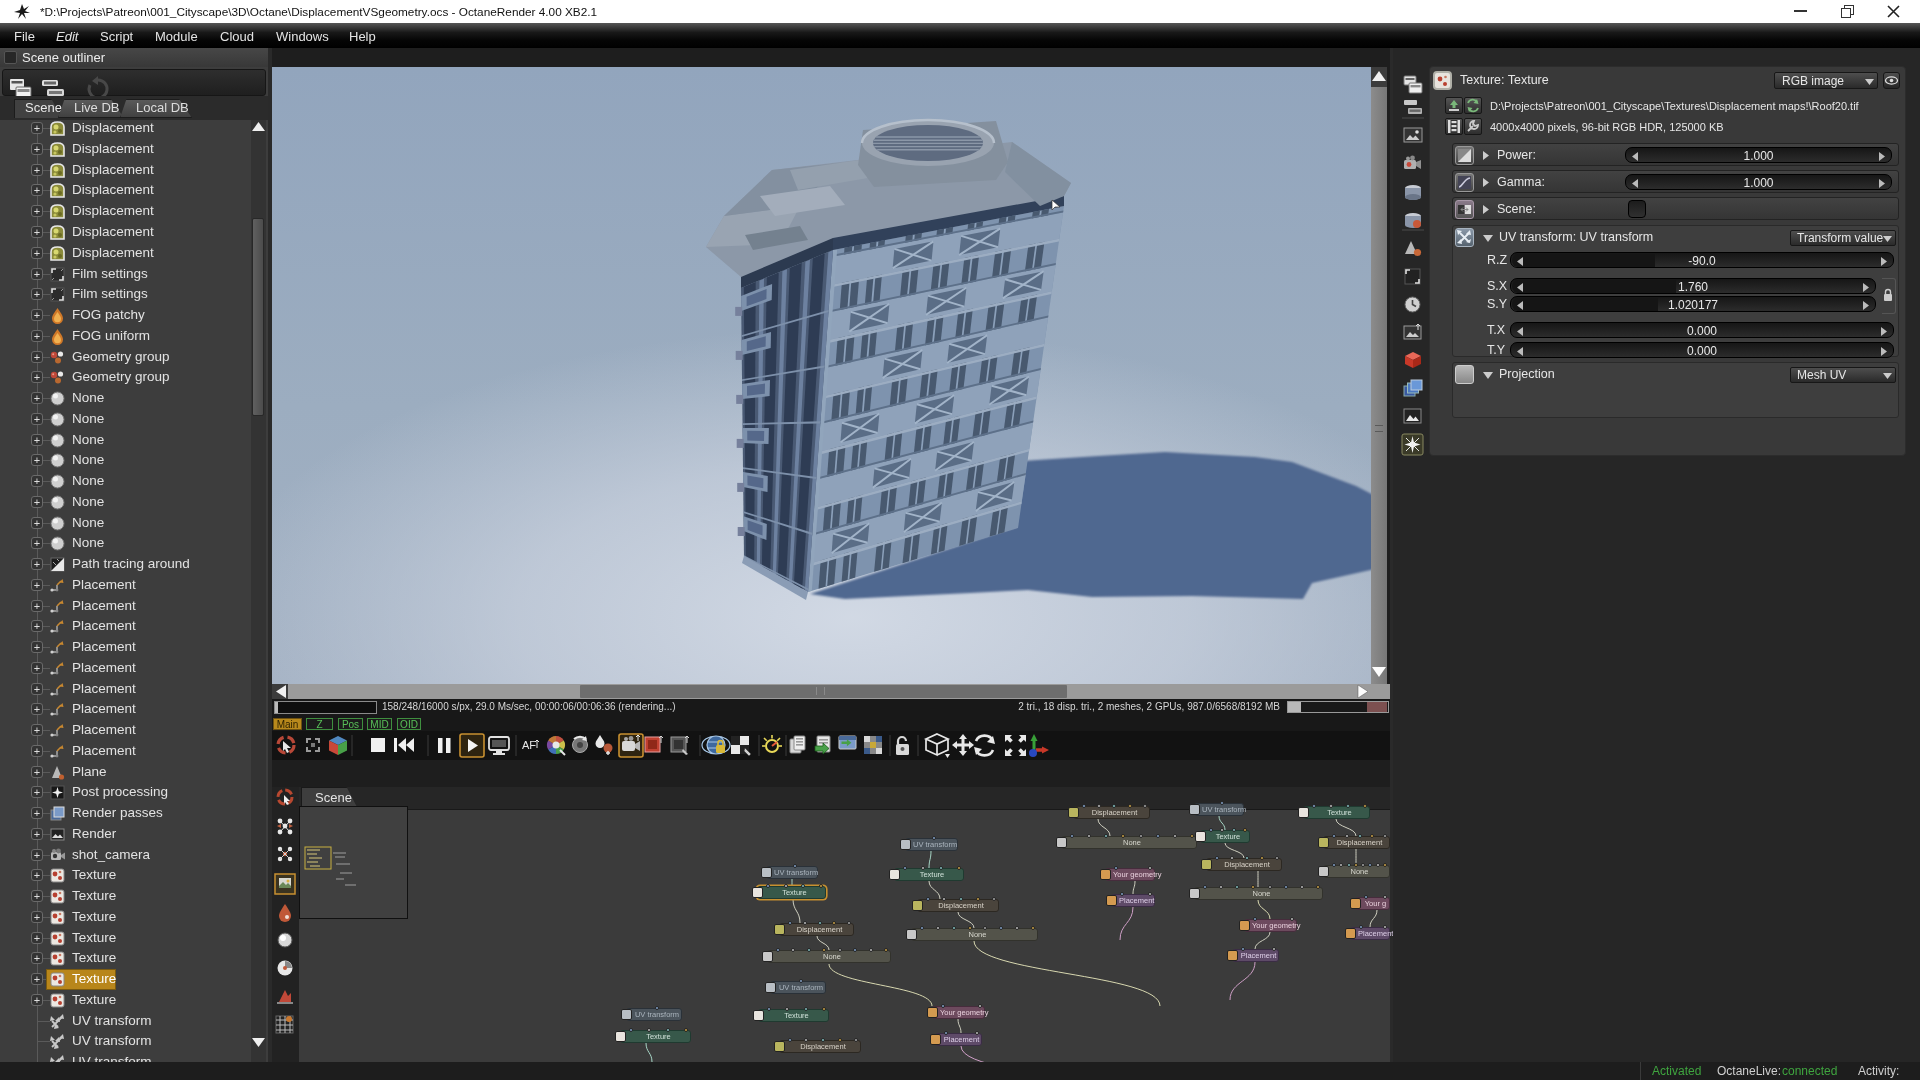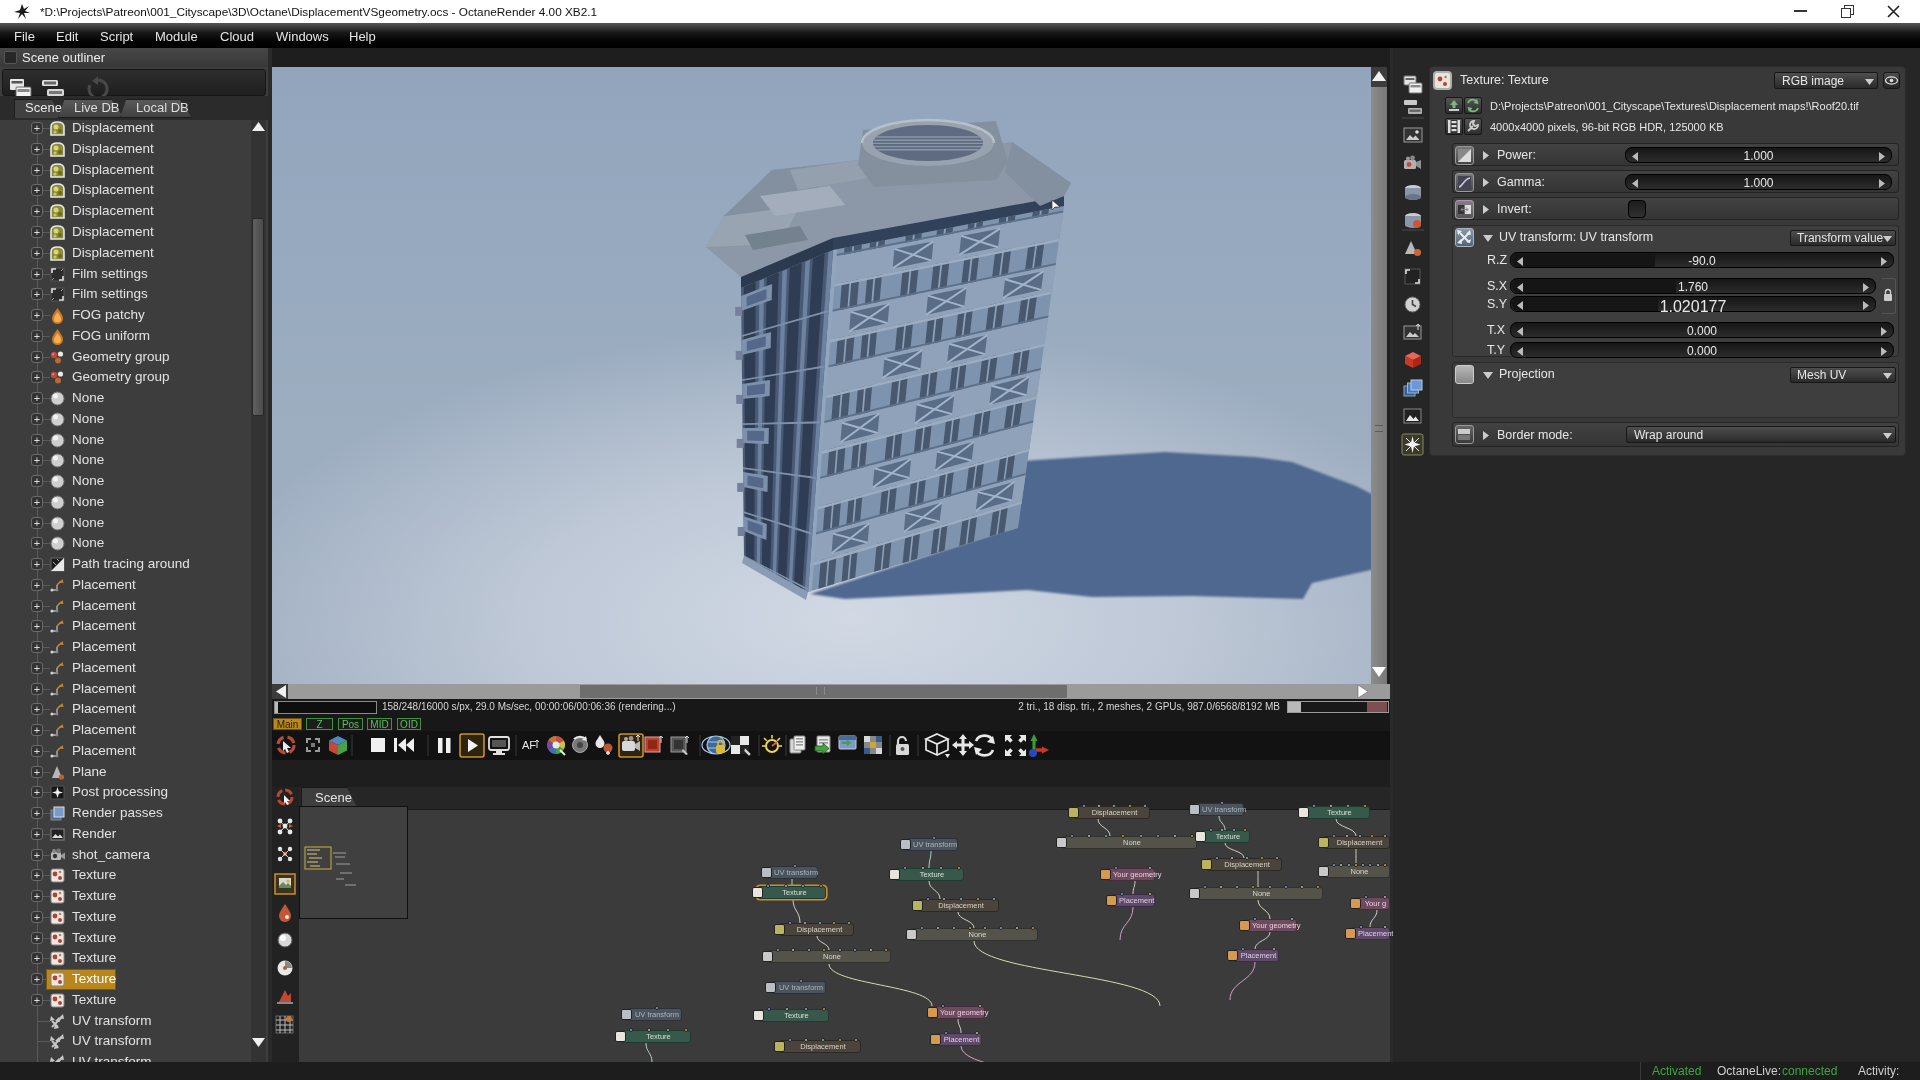--- a/index.html
+++ b/index.html
@@ -16,21 +16,21 @@
  <div style="position:absolute;left:1844px;top:5px;width:10px;height:10px;border:1.4px solid #333;"></div>
  <div style="position:absolute;left:1841px;top:8px;width:10px;height:10px;border:1.4px solid #333;background:#fff;"></div>
  <svg style="position:absolute;left:1887px;top:5px" width="13" height="13">
       <path d="M1 1 L12 12 M12 1 L1 12" stroke="#222" stroke-width="1.6"></path>
     </svg>
 </div>
 
 <div style="position:absolute;left:0;top:23px;width:1920px;height:25px;background:linear-gradient(#565656 0%,#181818 38%,#050505 70%,#000 100%);">
  <div style="position:absolute;top:6px;color:#e4e4e4;font-size:13px;">
   <span style="position:absolute;left:14px;">File</span>
-      <span style="position:absolute;left:56px;">Edit</span>
+      <span style="position:absolute;left:56px;font-style:italic;">Edit</span>
   <span style="position:absolute;left:100px;">Script</span>
       <span style="position:absolute;left:155px;">Module</span>
   <span style="position:absolute;left:220px;">Cloud</span>
       <span style="position:absolute;left:276px;">Windows</span>
   <span style="position:absolute;left:349px;">Help</span>
  </div>
 </div>
 <svg width="0" height="0">
     <defs>
 <symbol id="i-disp" viewBox="0 0 17 17">
@@ -1455,21 +1455,21 @@
 
   <div style="position:absolute;left:22px;top:130px;width:447px;height:23px;background:linear-gradient(#424242,#353535);border:1px solid #232323;border-radius:3px;">
    <div style="position:absolute;left:2px;top:1.5px;width:19px;height:19px;background:linear-gradient(#8a7a8a,#555);border:1px solid #a898a8;border-radius:3px;"><svg width="17" height="17">
             <rect x="2" y="4" width="6" height="9" fill="#333"></rect>
             <rect x="9" y="4" width="6" height="9" fill="#ddd"></rect>
             <path d="M5 8.5 h7 M7 6.5 l-2 2 l2 2 M10 6.5 l2 2 l-2 2" stroke="#888" fill="none"></path>
           </svg></div>
    <svg style="position:absolute;left:29px;top:7px" width="8" height="10">
           <path d="M1 0 L7 4.5 L1 9 Z" fill="#ccc"></path>
         </svg>
-   <div style="position:absolute;left:44px;top:4px;">Invert:</div>
+   <div style="position:absolute;left:44px;top:4px;">Scene:</div>
    <div style="position:absolute;left:175px;top:2px;width:18px;height:18px;background:linear-gradient(#1c1c1c,#303030);border:1px solid #000;border-radius:4px;"></div>
   </div>
 
   <div style="position:absolute;left:22px;top:158px;width:447px;height:132px;background:#3e3e3e;border:1px solid #2a2a2a;border-radius:3px;">
    <div style="position:absolute;left:2px;top:2px;width:19px;height:19px;background:linear-gradient(#8a98a8,#56636f);border:1px solid #a8b4c0;border-radius:3px;"><svg width="17" height="17">
             <path d="M4 13 L13 4 M4 4 L13 13" stroke="#e8eef4" stroke-width="1.8"></path>
             <path d="M14 1 L15 6 L10 5 Z M1 14 L6 15 L5 10 Z M1 1 L6 2 L2 6 Z M14 14 L15 10 L10 13 Z" fill="#e8eef4"></path>
           </svg></div>
    <svg style="position:absolute;left:30px;top:9px" width="10" height="8">
           <path d="M0 0 h10 l-5 7 Z" fill="#ccc"></path>
@@ -1505,21 +1505,21 @@
             <path d="M1 0 L7 4.5 L1 9 Z" fill="#bbb"></path>
           </svg>
    </div>
 
    <div style="position:absolute;left:34px;top:71px;">S.Y</div>
    <div class="slider" style="position:absolute;left:57px;top:70px;width:366px;height:16px;">
      <div style="position:absolute;left:1px;top:1px;width:146px;height:13px;background:#151515;border-radius:6px 0 0 6px;"></div>
      <svg style="position:absolute;left:5px;top:4px" width="8" height="9">
             <path d="M7 0 L1 4.5 L7 9 Z" fill="#bbb"></path>
           </svg>
-     <div style="position:absolute;width:100%;text-align:center;top:1px;font-size:16px;">1.020177</div>
+     <div style="position:absolute;width:100%;text-align:center;top:1px;font-size:12px;">1.020177</div>
      <svg style="position:absolute;right:5px;top:4px" width="8" height="9">
             <path d="M1 0 L7 4.5 L1 9 Z" fill="#bbb"></path>
           </svg>
    </div>
 
    <div style="position:absolute;left:429px;top:52px;width:14px;height:36px;border:1px solid #555;border-left:none;border-radius:0 3px 3px 0;"><svg width="12" height="34">
             <rect x="2" y="15" width="8" height="7" rx="1" fill="#ccc"></rect>
             <path d="M3.5 15 v-2 a2.5 2.5 0 0 1 5 0 v2" fill="none" stroke="#ccc" stroke-width="1.4"></path>
           </svg></div>
 
@@ -1553,36 +1553,20 @@
         </svg>
    <div style="position:absolute;left:46px;top:4px;">Projection</div>
    <div style="position:absolute;left:337px;top:4px;width:106px;height:16px;background:linear-gradient(#4e4e4e,#2a2a2a);border:1px solid #171717;border-radius:2px;">
      <span style="position:absolute;left:6px;top:0px;font-size:12px;">Mesh UV</span>
      <svg style="position:absolute;right:3px;top:5px" width="9" height="7">
             <path d="M0 0 h9 l-4.5 6 Z" fill="#ccc"></path>
           </svg>
    </div>
   </div>
 
-  <div style="position:absolute;left:22px;top:355px;width:447px;height:25px;background:linear-gradient(#424242,#353535);border:1px solid #232323;border-radius:3px;">
-   <div style="position:absolute;left:2px;top:2px;width:19px;height:19px;background:linear-gradient(#666,#3a3a3a);border:1px solid #999;border-radius:3px;"><svg width="17" height="17">
-            <rect x="2" y="3" width="12" height="5" fill="#ccc"></rect>
-            <rect x="2" y="9" width="12" height="5" fill="#777"></rect>
-          </svg></div>
-   <svg style="position:absolute;left:29px;top:8px" width="8" height="10">
-          <path d="M1 0 L7 4.5 L1 9 Z" fill="#ccc"></path>
-        </svg>
-   <div style="position:absolute;left:44px;top:5px;">Border mode:</div>
-   <div style="position:absolute;left:173px;top:3px;width:270px;height:17px;background:linear-gradient(#4e4e4e,#2a2a2a);border:1px solid #171717;border-radius:2px;">
-     <span style="position:absolute;left:7px;top:1px;font-size:12px;">Wrap around</span>
-     <svg style="position:absolute;right:3px;top:6px" width="9" height="7">
-            <path d="M0 0 h9 l-4.5 6 Z" fill="#ccc"></path>
-          </svg>
-   </div>
-  </div>
  </div>
 </div>
 <style>.slider{background:linear-gradient(#161616,#2c2c2c);border:1px solid #000;border-radius:7px;color:#e8e8e8;}</style>
 
 
 
 <div style="position:absolute;left:0;top:1062px;width:1920px;height:18px;background:#1d1d1d;font-size:12px;">
  <div style="position:absolute;left:1640px;top:0;width:1px;height:18px;background:#3a3a3a;"></div>
  <div style="position:absolute;left:1652px;top:2px;color:#3fa53f;">Activated</div>
  <div style="position:absolute;left:1717px;top:2px;color:#cfcfcf;">OctaneLive:</div>

